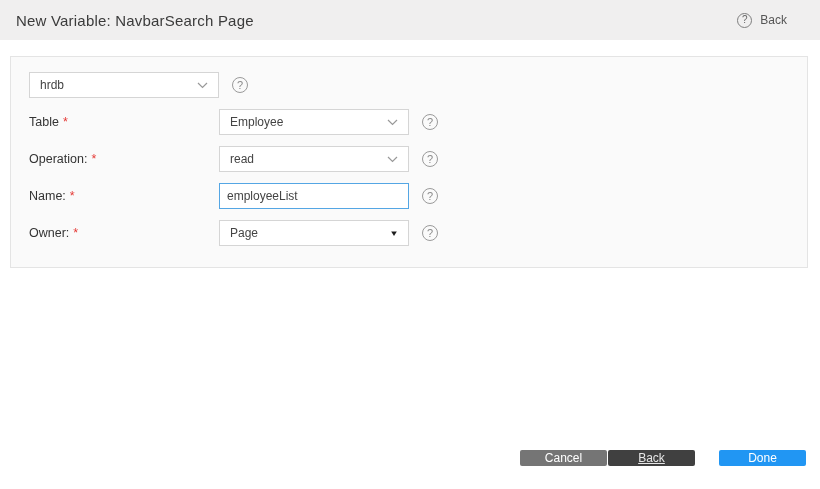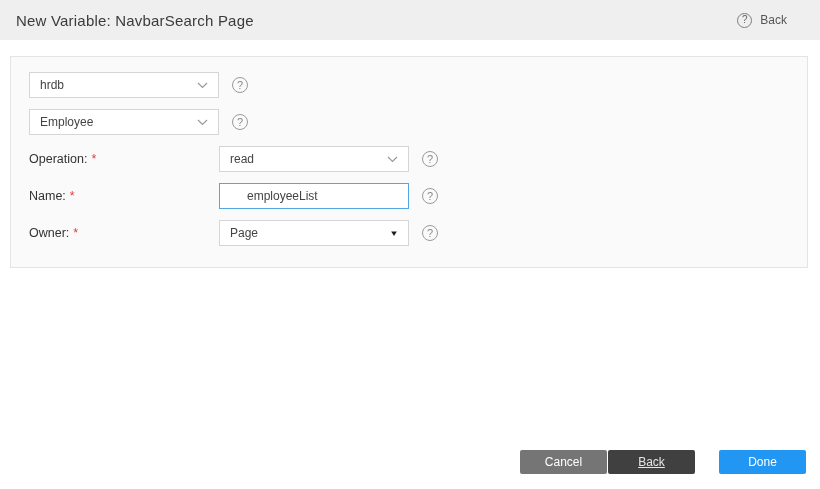--- a/index.html
+++ b/index.html
@@ -64,37 +64,37 @@
     cursor: pointer;
   }
   .control .val { overflow: hidden; white-space: nowrap; }
   .chev { display: flex; align-items: center; }
   .chev svg { display: block; }
 
   input.control {
     border: 1px solid #54a6e4;
     cursor: text; outline: none;
     font-family: "Liberation Sans", sans-serif;
-    display: block; padding: 0 27px;
+    display: block; padding: 0 7px;
   }
   .caret { font-size: 8px; color: #1c1c1c; transform: scaleX(1.2); }
 
   .fieldhelp {
     margin-left: 13px;
     width: 16px; height: 16px;
     border: 1px solid #9a9a9a; border-radius: 50%;
     display: flex; align-items: center; justify-content: center;
     font-size: 11px; color: #8a8a8a; line-height: 1;
     cursor: pointer; background: transparent;
   }
 
   
   .btn {
     position: absolute; top: 450px;
-    width: 87px; height: 24px;
+    width: 87px; height: 16px;
     border: none; border-radius: 2px;
     display: flex; align-items: center; justify-content: center;
     font-size: 12px; color: #ffffff; cursor: pointer;
     font-family: "Liberation Sans", sans-serif;
   }
   .btn-cancel { left: 520px; background: #757575; }
   .btn-back   { left: 608px; background: #404040; color: #e6e6e6; text-decoration: underline; }
   .btn-done   { left: 719px; background: #2196f3; }
 </style>
 </head>
@@ -118,20 +118,21 @@
         <span class="chev">
           <svg width="11" height="7" viewBox="0 0 11 7">
               <polyline points="1,1 5.5,5.5 10,1" fill="none" stroke="#999" stroke-width="1.2"></polyline>
             </svg>
         </span>
       </div>
       <span class="fieldhelp">?</span>
     </div>
 
     <div class="row row-1">
+      <label class="lbl"><span>Table</span><span class="req">*</span></label>
       <div class="control">
         <span class="val">Employee</span>
         <span class="chev">
           <svg width="11" height="7" viewBox="0 0 11 7">
               <polyline points="1,1 5.5,5.5 10,1" fill="none" stroke="#999" stroke-width="1.2"></polyline>
             </svg>
         </span>
       </div>
       <span class="fieldhelp">?</span>
     </div>

